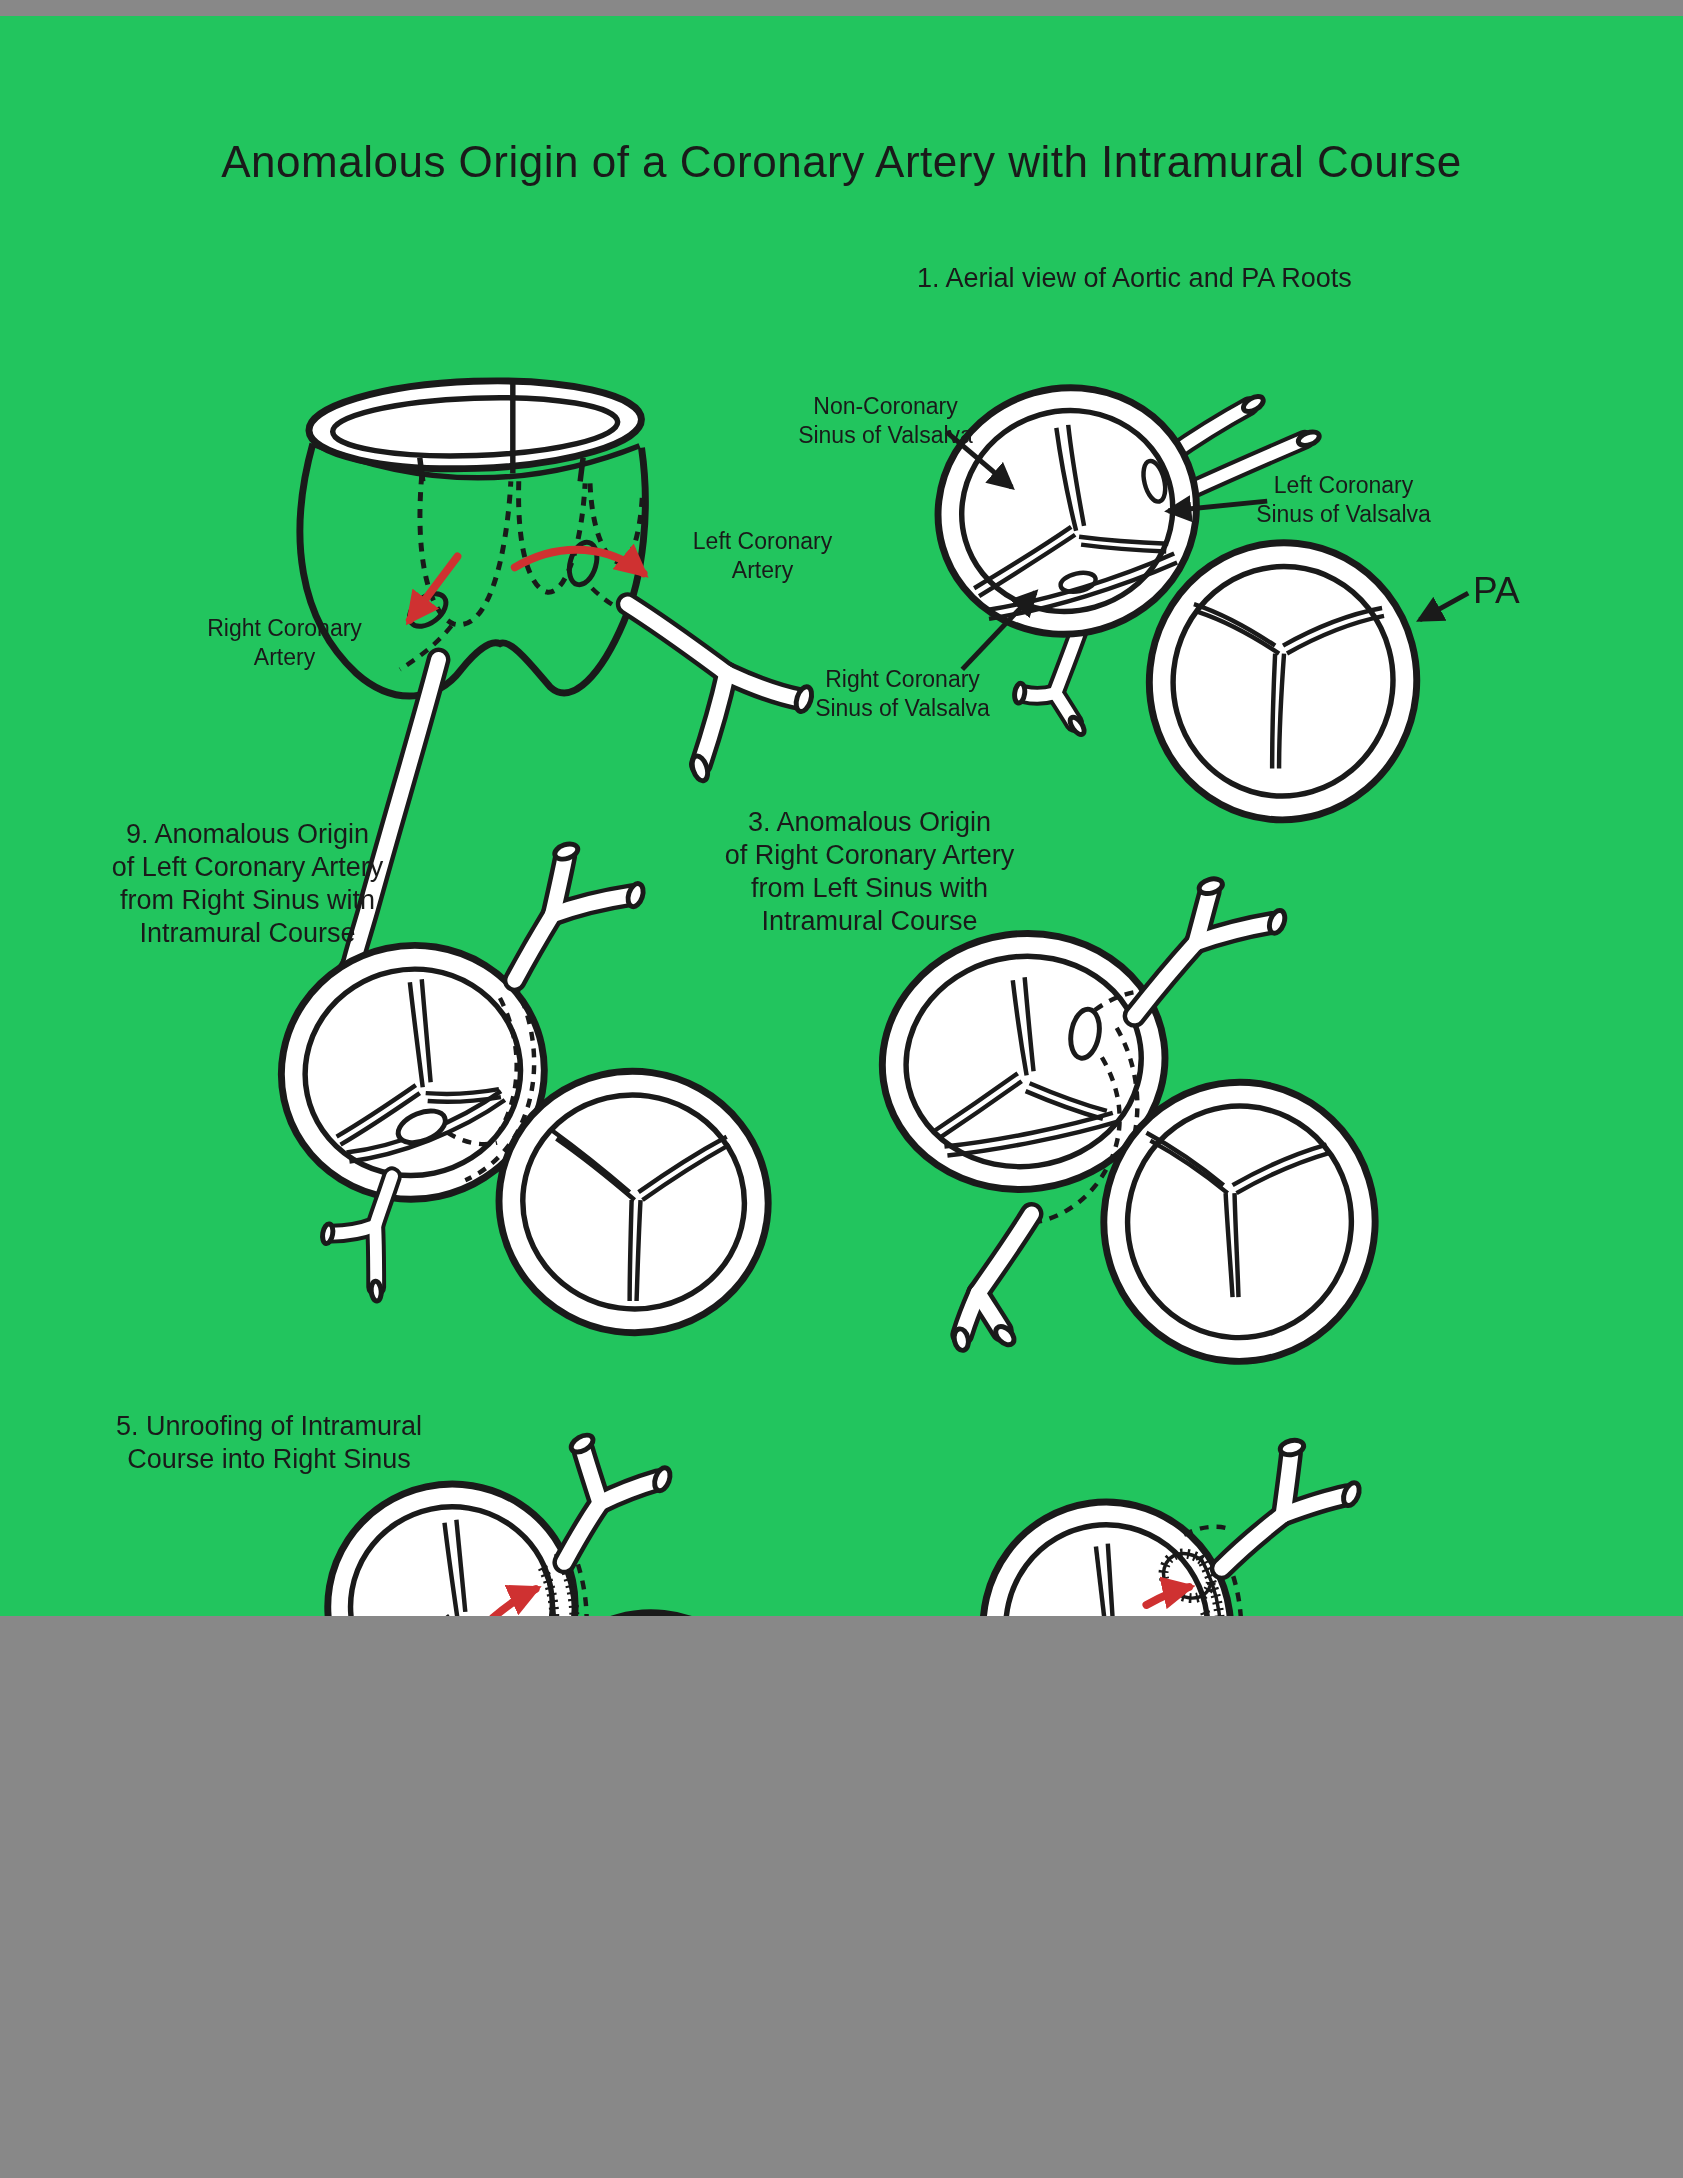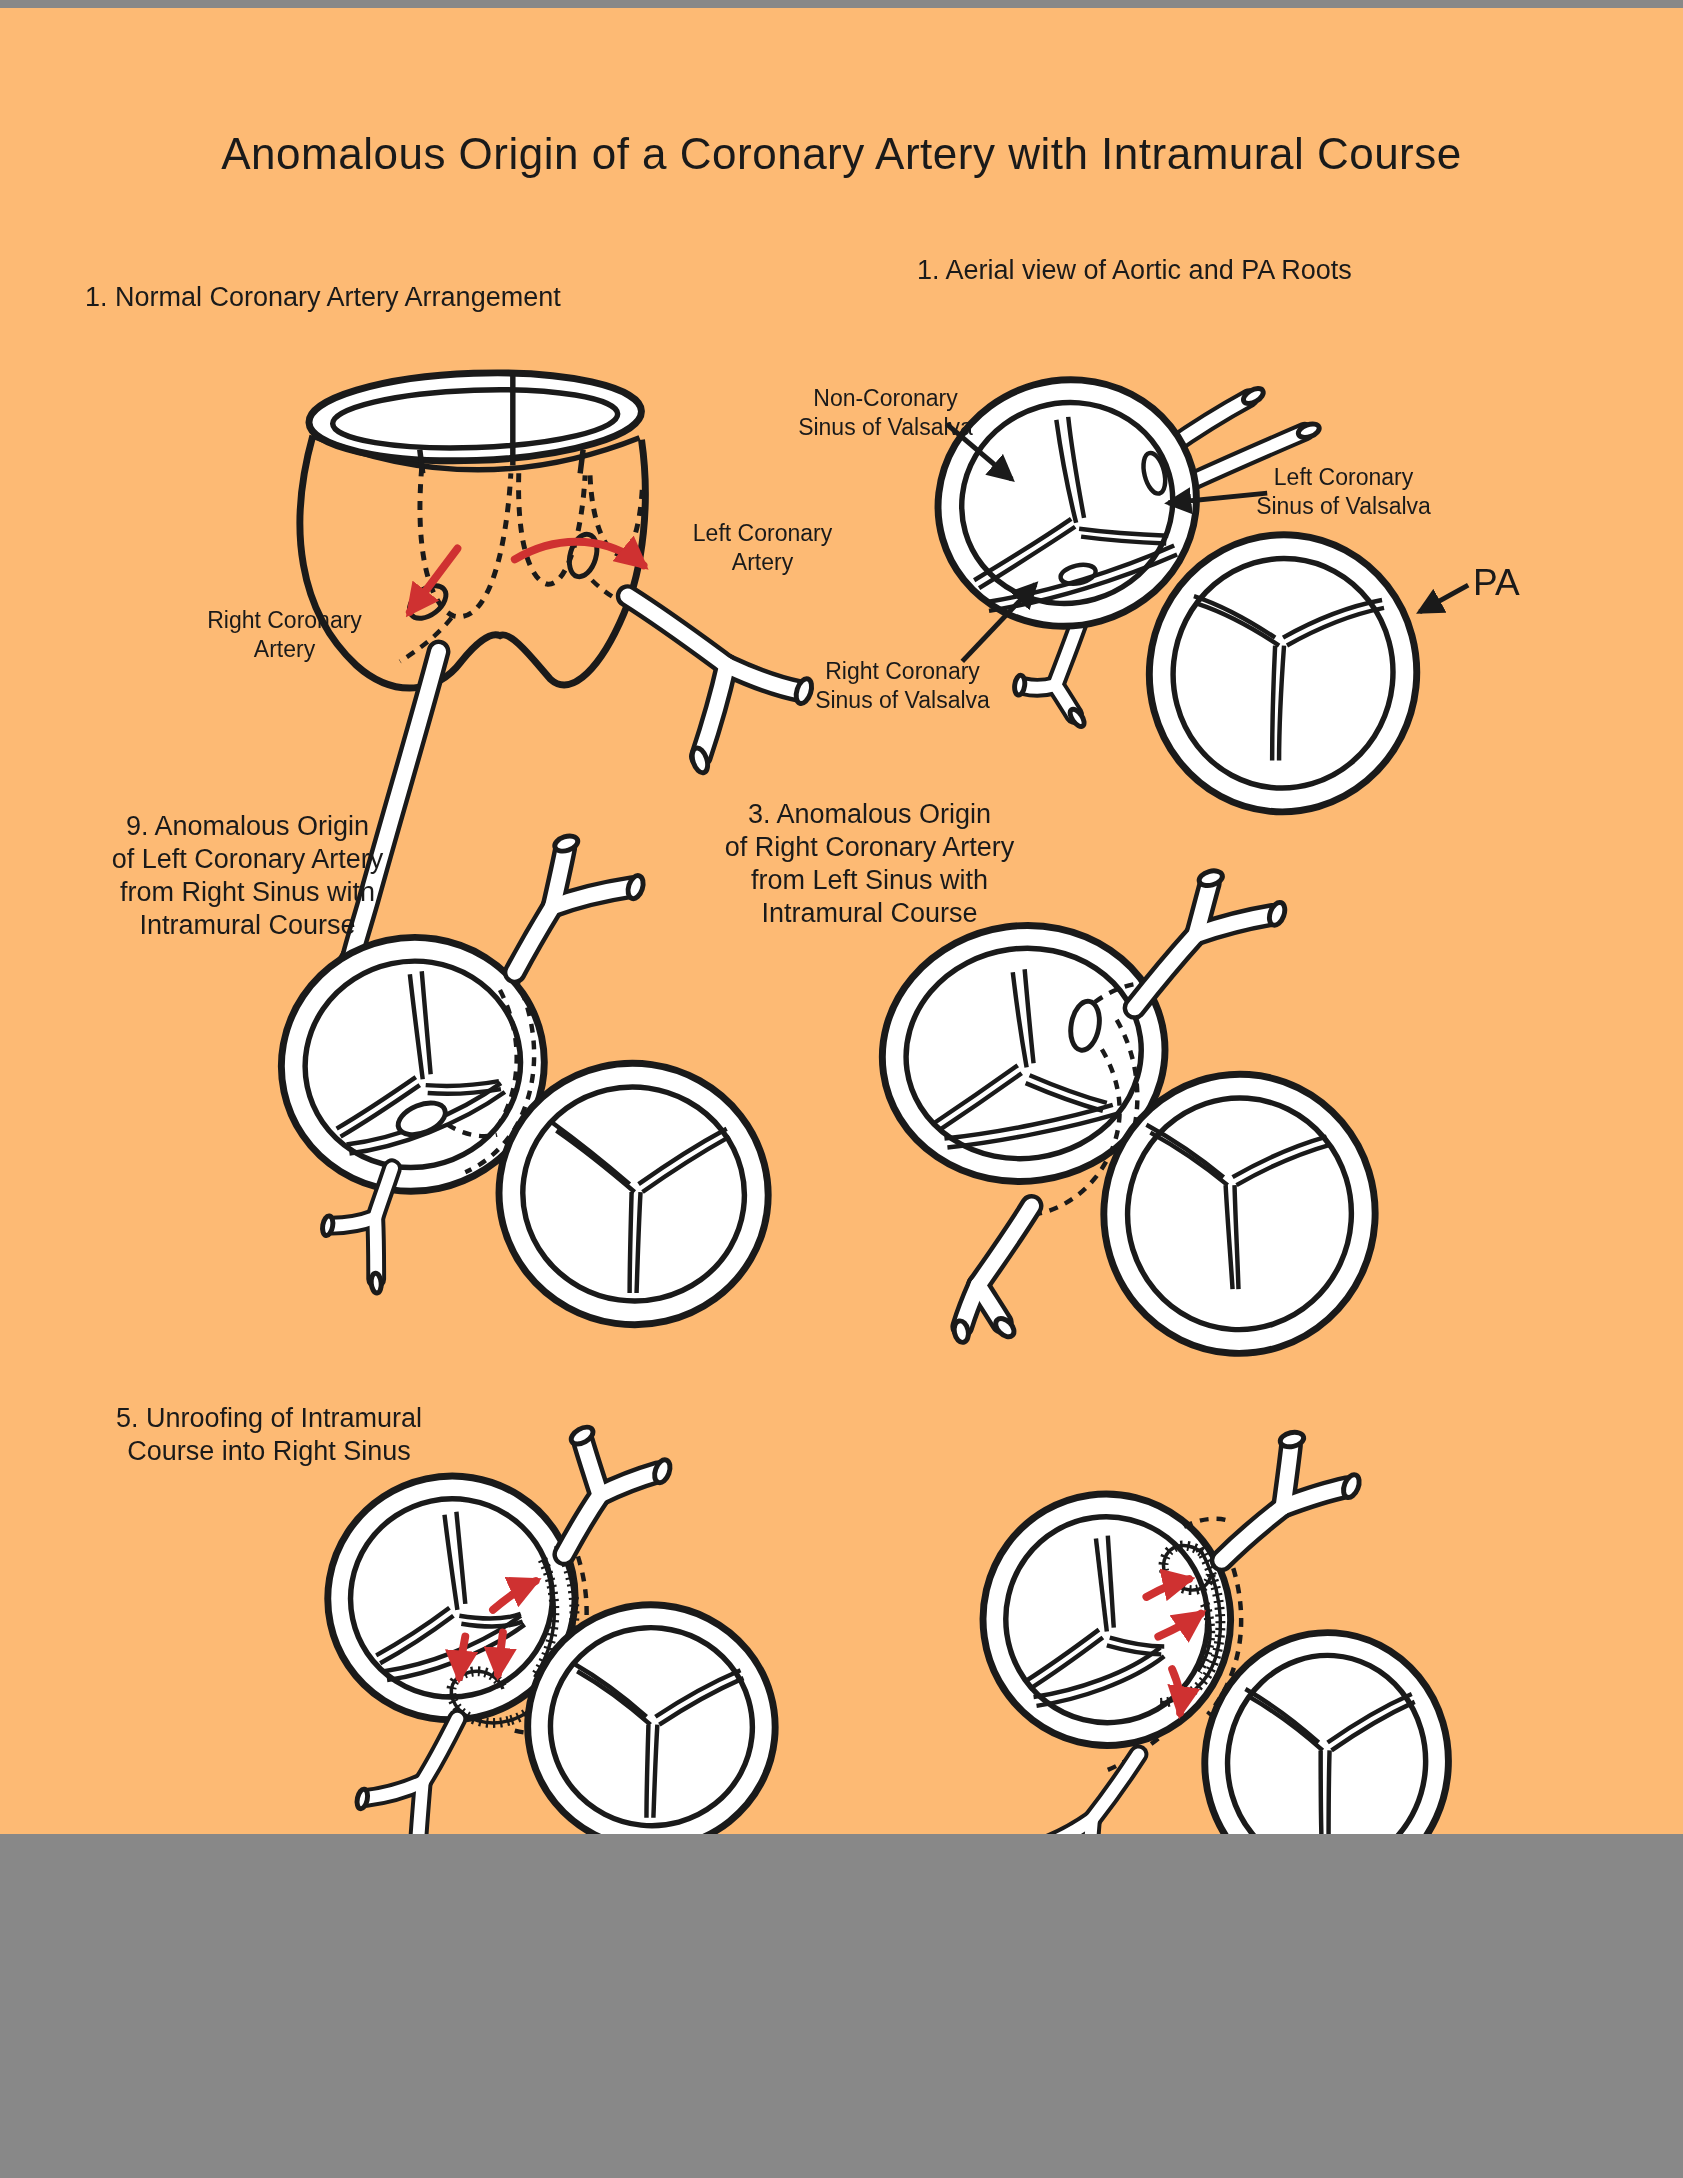--- a/index.html
+++ b/index.html
@@ -1,17 +1,17 @@
 <!DOCTYPE html>
 <html><head>
 <meta charset="utf-8">
 <style>
   html,body{margin:0;padding:0;background:#888;}
-  .page{position:relative;width:1683px;height:1826px;background:#fdba74;
-        font-family:"Liberation Sans",sans-serif;color:#1a1a1a;overflow:hidden;margin:8px auto;}
+  .page{position:relative;width:1683px;height:1600px;background:#22c55e;
+        font-family:"Liberation Sans",sans-serif;color:#1a1a1a;overflow:hidden;margin:16px auto;}
   .lbl{position:absolute;white-space:nowrap;}
   .ctr{text-align:center;white-space:normal;}
   .title{font-size:44px;letter-spacing:0.5px;}
   .plabel{font-size:27px;line-height:33px;}
   .ann{font-size:23px;line-height:29px;}
   .pa{font-size:37px;}
   svg{position:absolute;left:0;top:0;}
   .ink{stroke:#1a1a1a;fill:none;}
   .w7{stroke-width:7;}
   .w55{stroke-width:5.5;}
@@ -318,21 +318,20 @@
       <path class="ink w45" d="M 1345,1760 C 1375,1739 1405,1722 1429,1711"></path>
 
       <path class="red w8" marker-end="url(#mR)" d="M 1158,1605 C 1176,1595 1192,1589 1201,1587"></path>
       <path class="red w8" marker-end="url(#mR)" d="M 1170,1645 C 1188,1637 1203,1629 1213,1622"></path>
       <path class="red w8" marker-end="url(#mR)" d="M 1184,1678 C 1191,1694 1194,1708 1192,1722"></path>
     </g>
   </svg>
 
   <div class="lbl title ctr" style="left:0;top:121px;width:1683px">Anomalous Origin of a Coronary Artery with Intramural Course</div>
 
-  <div class="lbl plabel" style="left:85px;top:273px">1. Normal Coronary Artery Arrangement</div>
   <div class="lbl plabel" style="left:917px;top:246px">1. Aerial view of Aortic and PA Roots</div>
 
   <div class="lbl ann ctr" style="left:136px;top:598px;width:297px">
     <div>Right Coronary</div>
     <div>Artery</div>
   </div>
   <div class="lbl ann ctr" style="left:614px;top:511px;width:297px">
     <div>Left Coronary</div>
     <div>Artery</div>
   </div>

